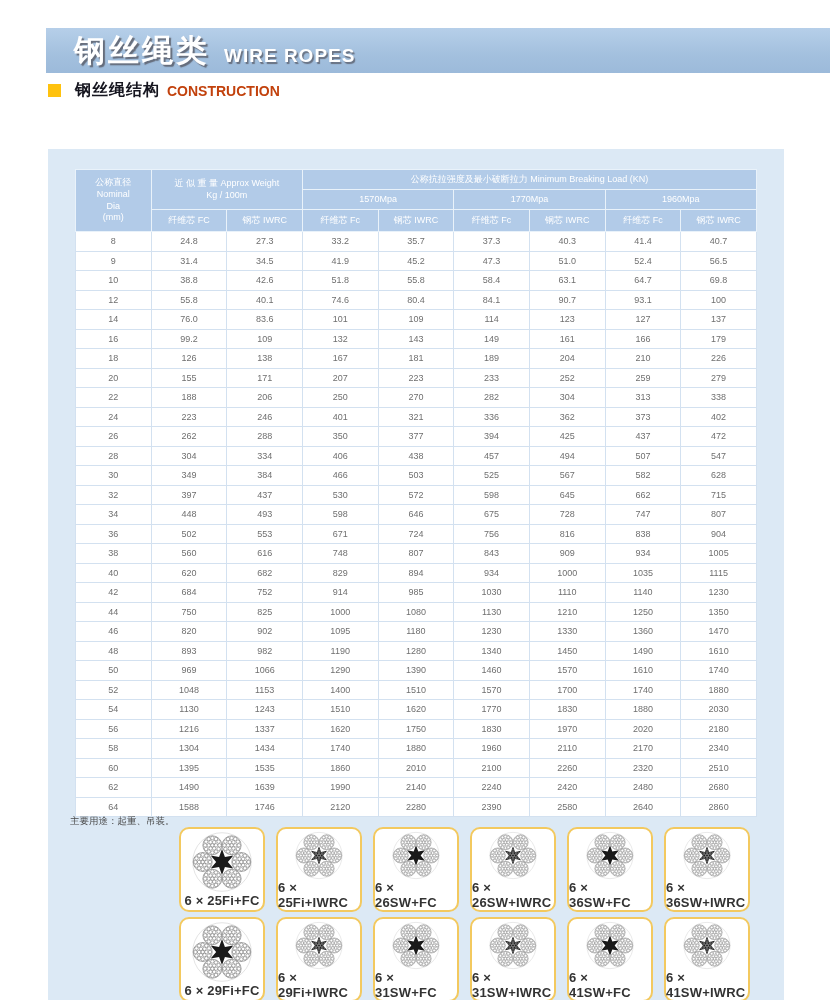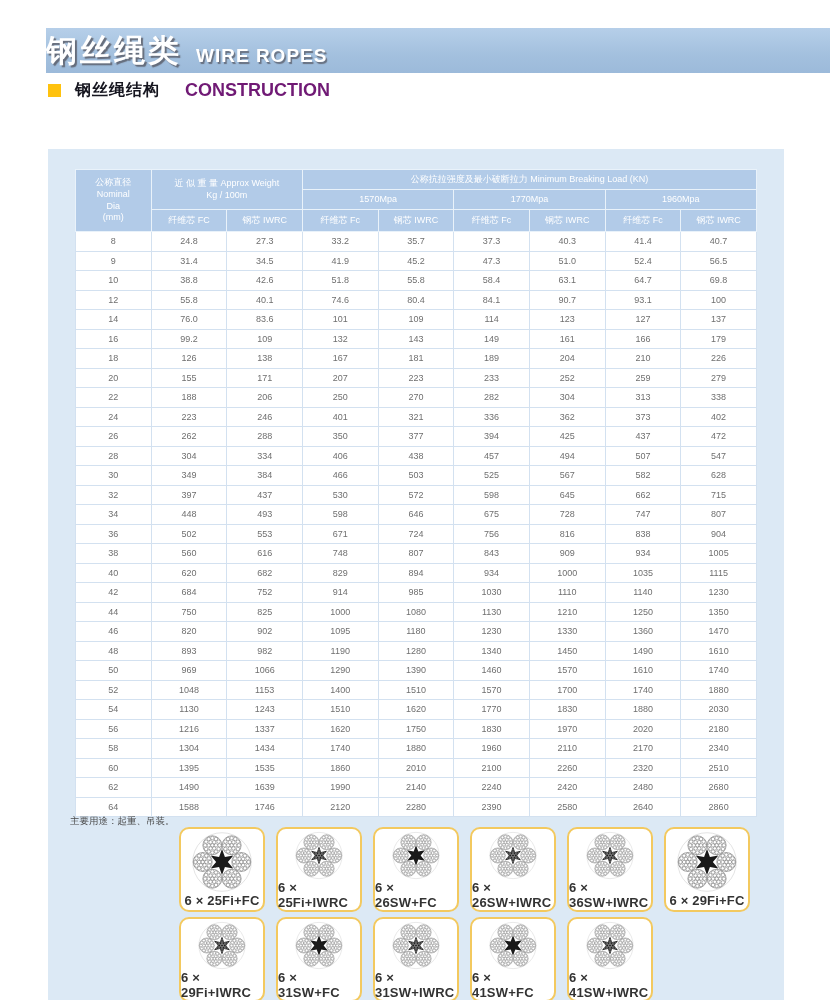--- a/index.html
+++ b/index.html
@@ -5,35 +5,35 @@
   html,body{margin:0;padding:0;}
   body{
     width:830px;height:1000px;position:relative;background:#ffffff;
     font-family:"Liberation Sans","DejaVu Sans",sans-serif;
     -webkit-font-smoothing:antialiased;
   }
   
   .banner{
     position:absolute;left:46px;top:28px;width:784px;height:45px;
     background:linear-gradient(180deg,#b6cfe9 0%,#a3c0de 60%,#9cbada 100%);
-    display:flex;align-items:center;box-sizing:border-box;
+    display:flex;align-items:center;padding-left:28px;box-sizing:border-box;
   }
   .banner-zh{
     font-size:31px;font-weight:bold;color:#ffffff;letter-spacing:3px;
     text-shadow:2px 2px 1px rgba(80,80,90,.75);
   }
   .banner-en{
     font-size:19px;font-weight:bold;color:#ffffff;margin-left:14px;margin-top:10px;
     letter-spacing:1px;text-shadow:1.5px 1.5px 1px rgba(80,80,90,.7);
   }
   
   .section-head{position:absolute;left:48px;top:83px;display:flex;align-items:center;height:15px;}
   .bullet{width:13px;height:13px;background:#ffc20e;flex:0 0 auto;}
   .sec-zh{font-size:16px;font-weight:bold;color:#15151f;margin-left:14px;letter-spacing:1px;}
-  .sec-en{font-size:18px;font-weight:bold;color:#701a75;margin-left:25px;}
+  .sec-en{font-size:14px;font-weight:bold;color:#c2410c;margin-left:7px;}
   
   .panel{position:absolute;left:48px;top:107px;width:736px;height:863px;background:#dce9f5;margin-top:42px;}
   
   table.spec{
     position:absolute;left:27px;top:20px;width:682px;
     border-collapse:collapse;table-layout:fixed;
   }
   table.spec th{
     background:#b2cbe8;color:#ffffff;font-weight:normal;font-size:9px;
     border:1.5px solid #e9f2fa;padding:0 1px;line-height:1.3;text-align:center;
@@ -535,20 +535,26 @@
     <div class="card-label">6 × 26SW+FC</div>
   </div>
 
   <div class="card">
     <svg class="rope-svg" viewBox="-90 -90 180 180">
       <use href="#rope-iwrc"></use>
     </svg>
     <div class="card-label">6 × 26SW+IWRC</div>
   </div>
 
+  <div class="card">
+    <svg class="rope-svg" viewBox="-90 -90 180 180">
+      <use href="#rope-fc"></use>
+    </svg>
+    <div class="card-label">6 × 36SW+FC</div>
+  </div>
 
   <div class="card">
     <svg class="rope-svg" viewBox="-90 -90 180 180">
       <use href="#rope-iwrc"></use>
     </svg>
     <div class="card-label">6 × 36SW+IWRC</div>
   </div>
 
   <div class="card">
     <svg class="rope-svg" viewBox="-90 -90 180 180">

